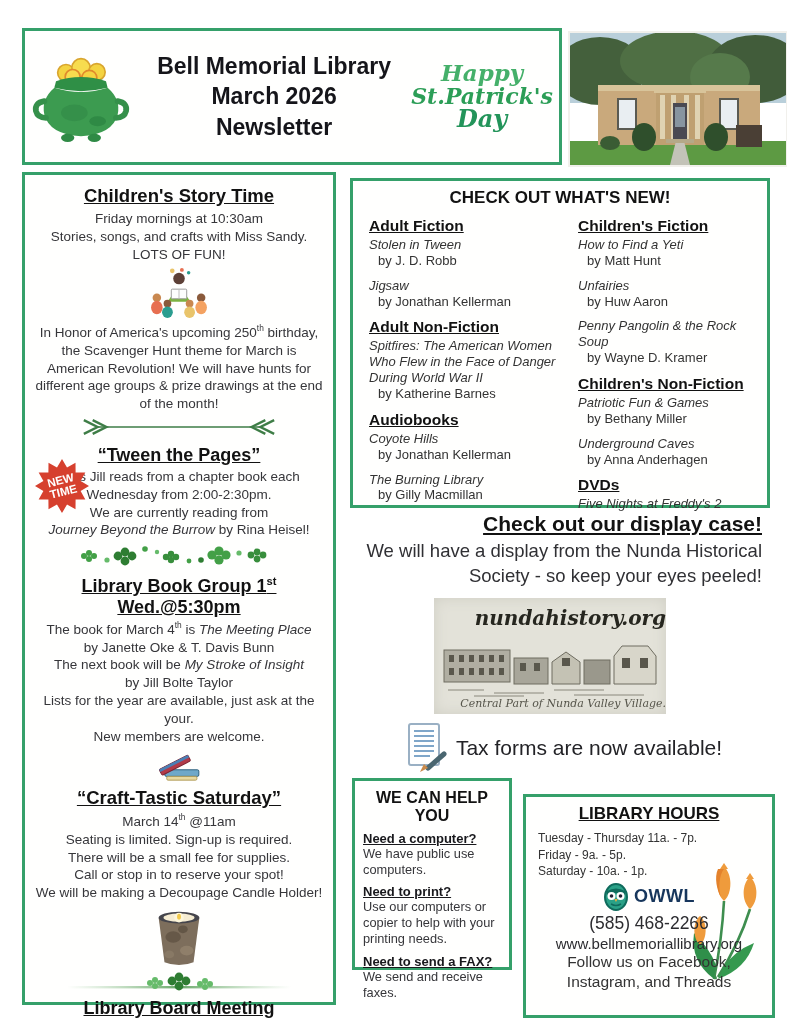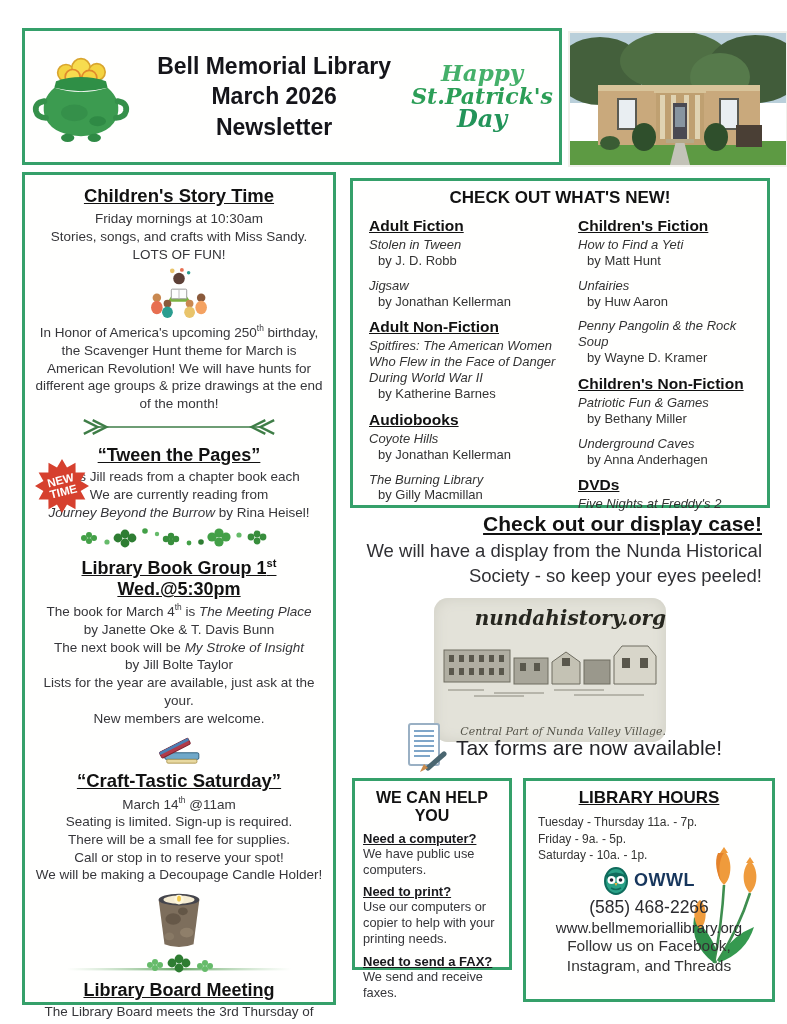--- a/index.html
+++ b/index.html
@@ -39,38 +39,38 @@
   .wn-col-r{flex:1;padding-left:14px;padding-right:4px;box-sizing:border-box;}
   .wn-heading{font-size:15.5px;font-weight:bold;text-decoration:underline;color:#121212;margin:7px 0 2px;}
   .wn-item{margin:0 0 9px;}
   .wn-bktitle{font-style:italic;font-size:13px;line-height:1.22;color:#333;}
   .wn-author{font-size:13px;line-height:1.22;color:#333;padding-left:9px;}
 
   
   .display-sec{position:absolute;left:338px;top:512px;width:424px;text-align:right;}
   .dc-head{font-size:21px;font-weight:bold;text-decoration:underline;color:#121212;}
   .dc-body{font-size:18.5px;line-height:1.34;color:#303034;margin-top:3px;}
-  .nunda{position:relative;width:232px;height:144px;margin:9px auto 16px;background:#e3e2d9;
-         box-shadow:inset 0 0 14px #cfceC4;border-radius:14px;}
+  .nunda{position:relative;width:232px;height:116px;margin:9px auto 16px;background:#e3e2d9;
+         box-shadow:inset 0 0 14px #cfceC4;}
   .nunda-title{font-family:"DejaVu Serif",serif;font-style:italic;font-weight:bold;
                font-size:20px;color:#26261f;padding-top:8px;}
   .nunda-cap{font-family:"DejaVu Serif",serif;font-style:italic;font-size:11px;color:#55544a;
              position:absolute;bottom:4px;width:100%;}
   .tax-row{position:absolute;left:350px;top:722px;width:424px;display:flex;align-items:center;
            justify-content:center;gap:8px;}
   .tax-text{font-size:21px;color:#232327;}
 
   
   .helpbox{left:352px;top:778px;width:160px;height:192px;padding:8px 8px;}
   .help-title{text-align:center;font-size:16px;font-weight:bold;color:#121212;margin-bottom:5px;}
   .help-q{font-size:13px;font-weight:bold;text-decoration:underline;color:#18181c;margin-top:6px;}
   .help-a{font-size:12.8px;line-height:1.26;color:#36363a;}
 
   
-  .hoursbox{left:523px;top:778px;width:252px;height:224px;padding:7px 8px;text-align:center;}
+  .hoursbox{left:523px;top:794px;width:252px;height:224px;padding:7px 8px;text-align:center;}
   .hours-title{font-size:17px;font-weight:bold;text-decoration:underline;color:#121212;margin-bottom:6px;}
   .hours-line{font-size:12px;color:#333;text-align:left;padding-left:4px;line-height:1.38;position:relative;z-index:2;}
   .owwl-row{display:flex;align-items:center;justify-content:center;gap:5px;margin:3px 0 2px;position:relative;z-index:2;}
   .owwl-text{font-size:18px;font-weight:bold;color:#17365c;letter-spacing:0.5px;}
   .hours-phone{font-size:17.5px;color:#2c2c30;position:relative;z-index:2;}
   .hours-web{font-size:15px;color:#2c2c30;margin-top:1px;position:relative;z-index:2;}
   .hours-follow{font-size:15.5px;color:#333;line-height:1.3;position:relative;z-index:2;}
   .tulips{position:absolute;right:0px;top:52px;z-index:1;}
   sup{font-size:0.62em;}
 </style>
@@ -174,20 +174,21 @@
     <div class="tween-wrap">
       <svg class="badge" width="54" height="54" viewBox="0 0 56 56">
         <polygon fill="#d6402e" points="56,28 47.3,33.2 52.2,42 42.1,42.1 42,52.2 33.2,47.3 28,56 22.8,47.3 14,52.2 13.9,42.1 3.8,42 8.7,33.2 0,28 8.7,22.8 3.8,14 13.9,13.9 14,3.8 22.8,8.7 28,0 33.2,8.7 42,3.8 42.1,13.9 52.2,14 47.3,22.8"></polygon>
         <g transform="rotate(-14 28 28)">
           <text x="28" y="26" text-anchor="middle">NEW</text>
           <text x="28" y="38" text-anchor="middle">TIME</text>
         </g>
       </svg>
       <div class="lb-h2">“Tween the Pages”</div>
       <div class="t">Miss Jill reads from a chapter book each</div>
+      <div class="t">Wednesday from 2:00-2:30pm.</div>
       <div class="t">We are currently reading from</div>
       <div class="t"><span class="it">Journey Beyond the Burrow</span><span> by Rina Heisel!</span></div>
     </div>
 
     <svg class="divider" width="216" height="24" viewBox="0 0 216 24">
       <g fill="#43a047">
         <circle cx="18" cy="10" r="3"></circle>
           <circle cx="23" cy="13" r="3"></circle>
           <circle cx="18" cy="16" r="3"></circle>
           <circle cx="13" cy="13" r="3"></circle>

